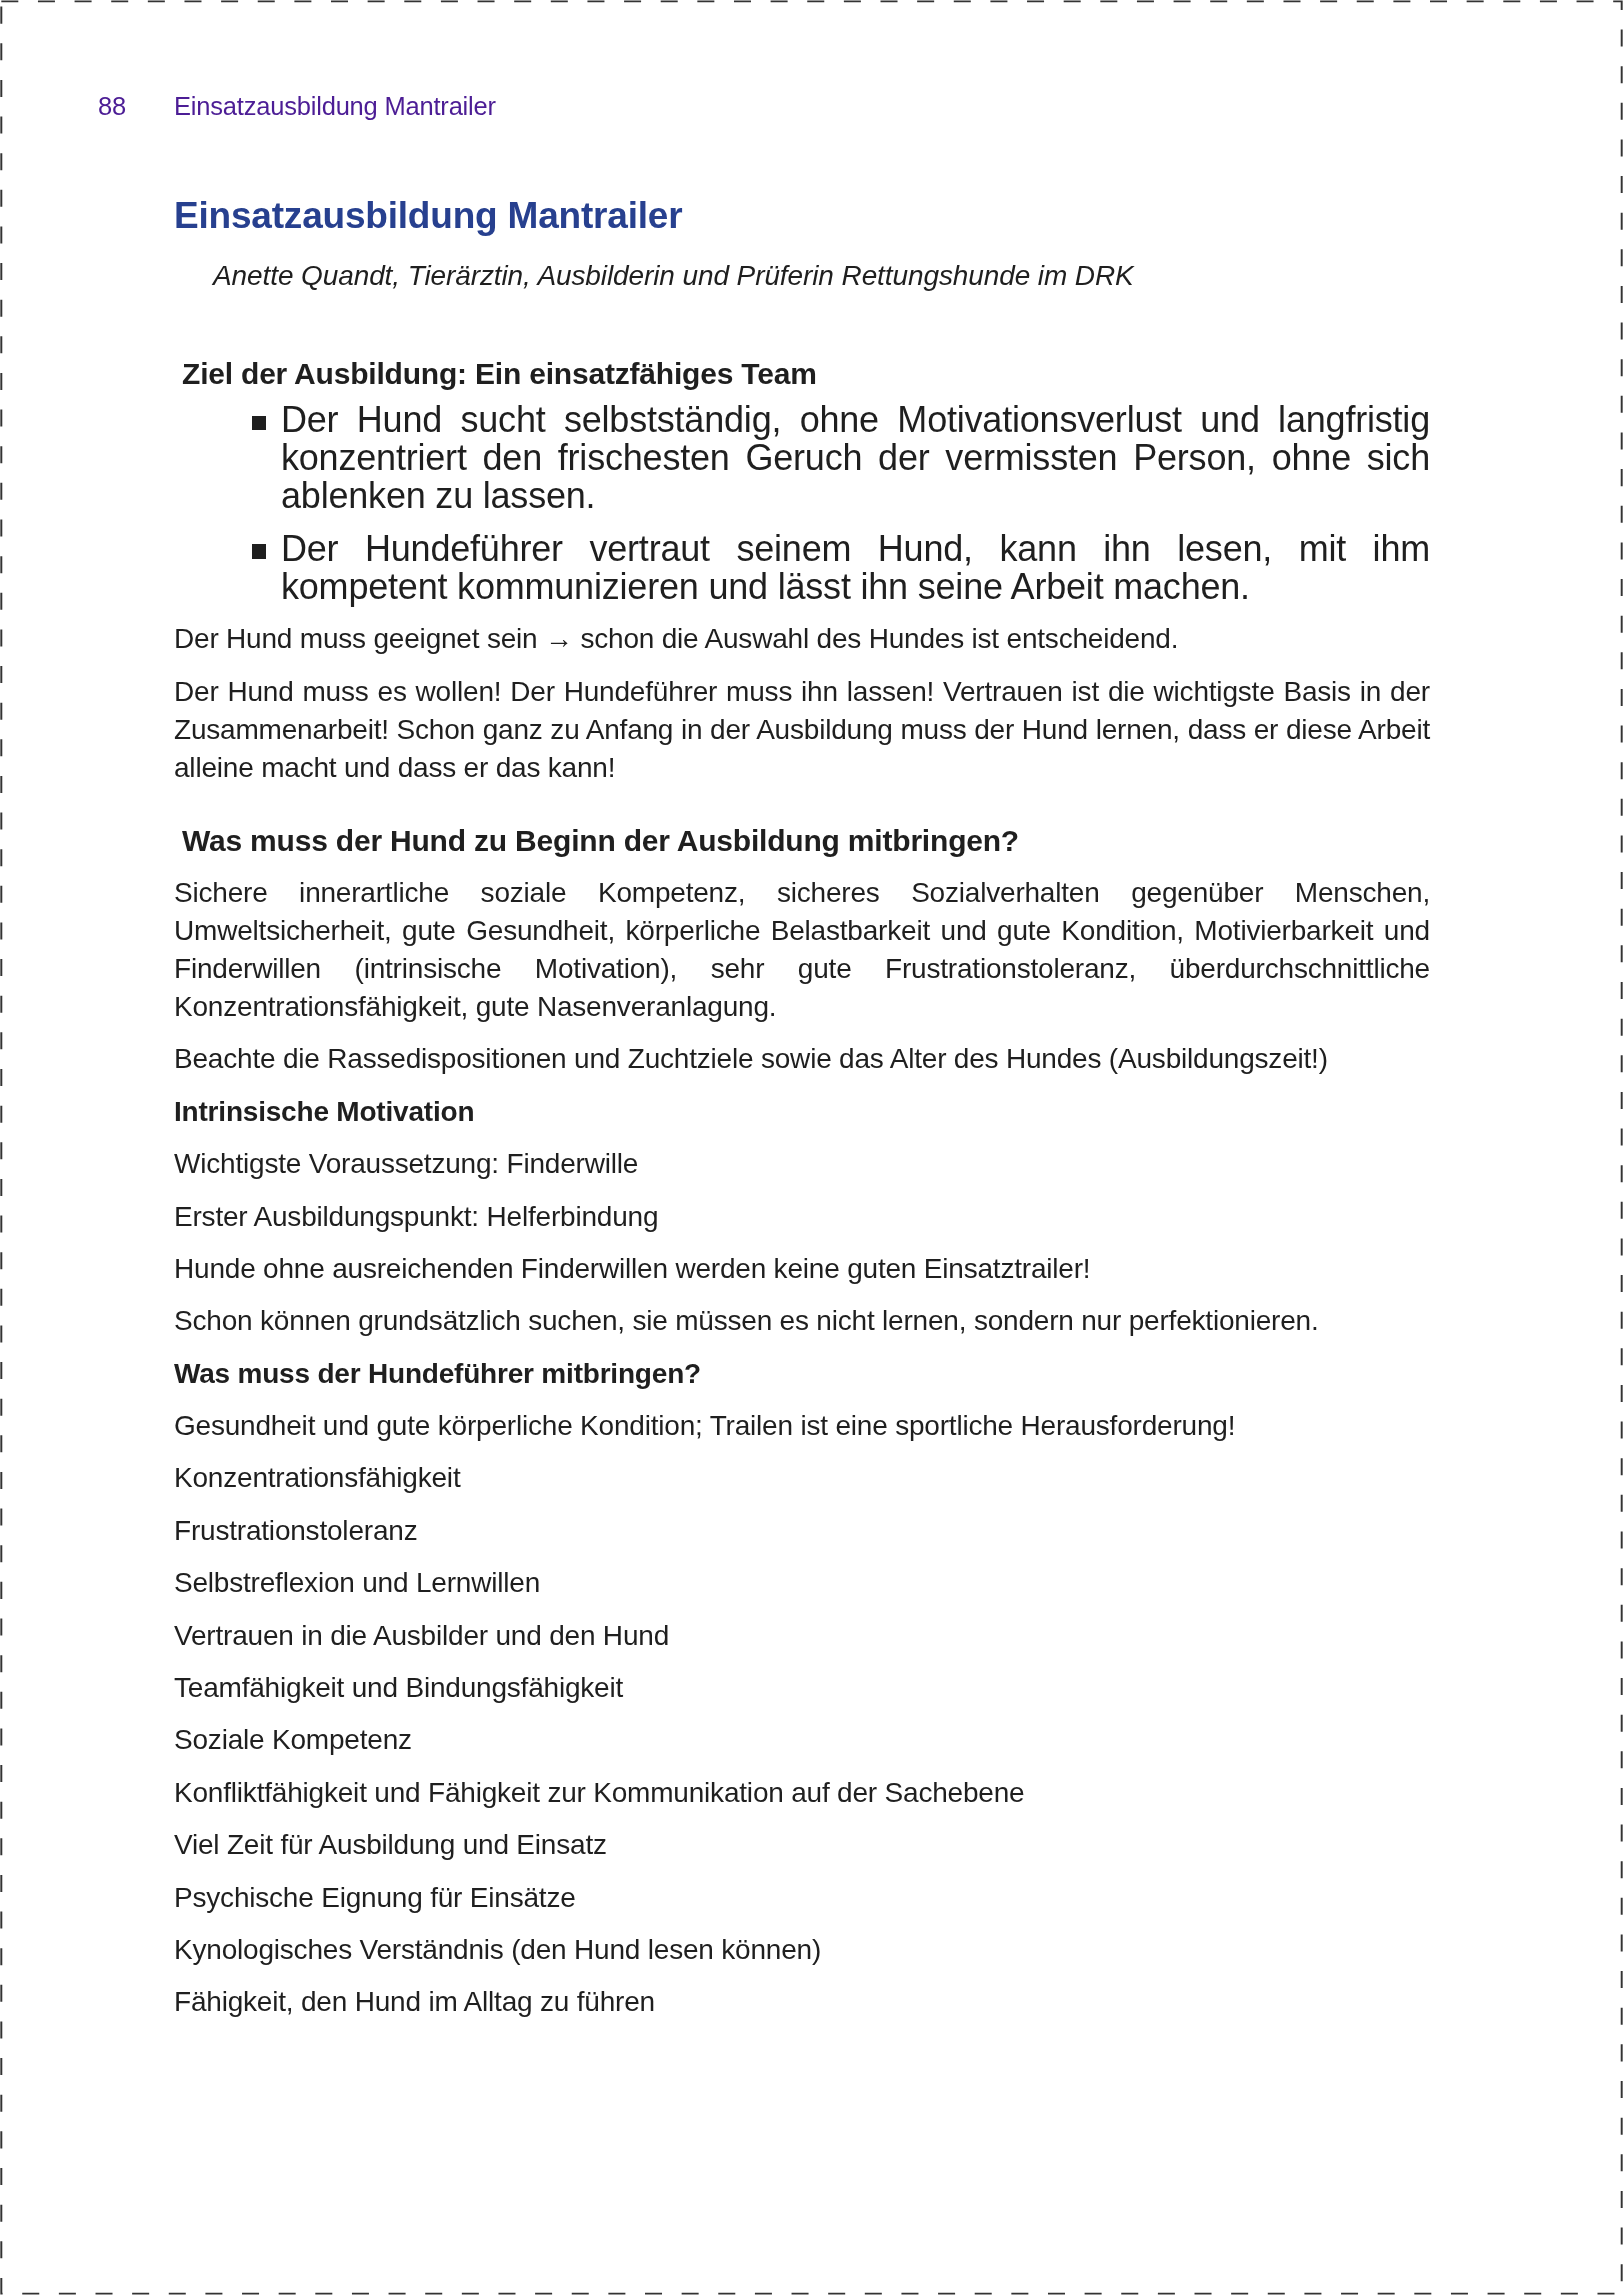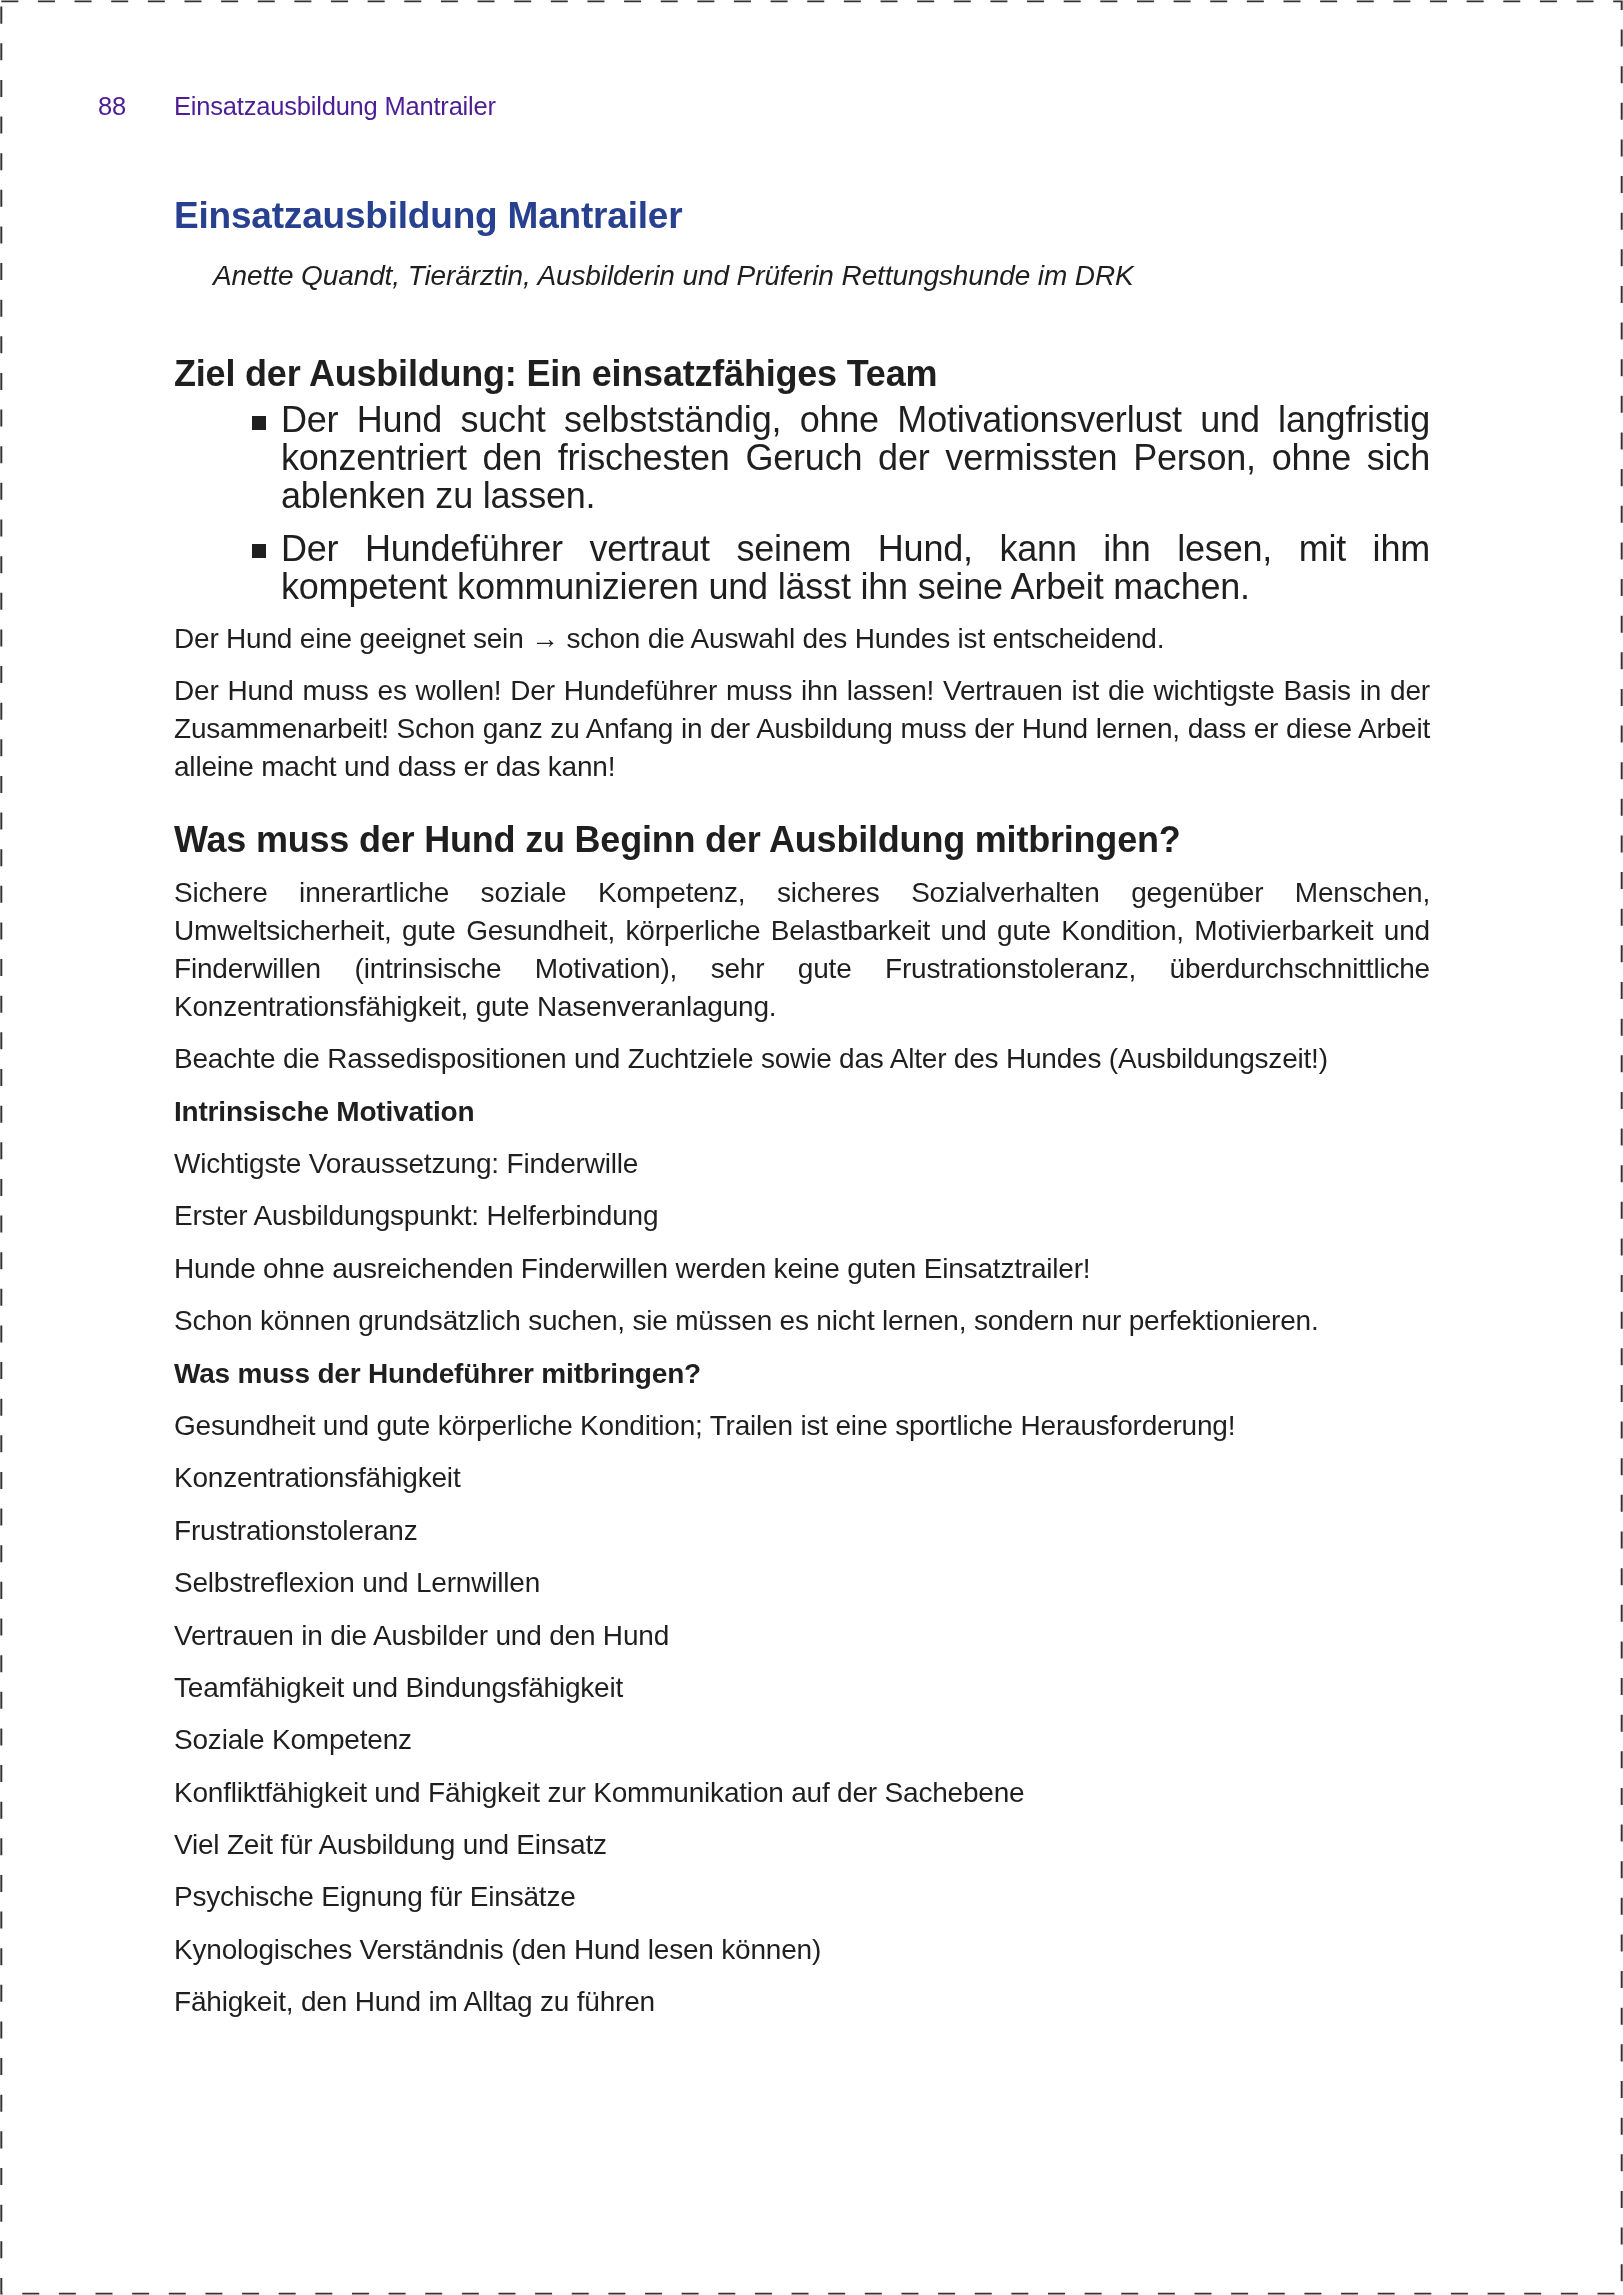--- a/index.html
+++ b/index.html
@@ -53,23 +53,23 @@
       line-height: 52px;
     }
     .author {
       font-style: italic;
       font-size: 28px;
       margin: 14.4px 0 0 39px;
       line-height: 39px;
       letter-spacing: -0.1px;
     }
     .section-heading {
-      font-size: 36px;
+      font-size: 30px;
       font-weight: bold;
-      margin: 0;
+      margin: 8px;
       line-height: 39px;
       letter-spacing: -0.2px;
     }
     .h-goal { margin-top: 59px; }
     .h-dog { margin-top: 34px; }
 
     p {
       margin: 0;
       font-size: 28px;
       line-height: 38px;
@@ -125,21 +125,21 @@
   <ul class="bullets">
     <li>
       <span class="bullet"></span>
       <span>Der Hund sucht selbstständig, ohne Motivationsverlust und langfristig konzentriert den frischesten Geruch der vermissten Person, ohne sich ablenken zu lassen.</span>
     </li>
     <li>
       <span class="bullet"></span>
       <span>Der Hundeführer vertraut seinem Hund, kann ihn lesen, mit ihm kompetent kommunizieren und lässt ihn seine Arbeit machen.</span>
     </li>
   </ul>
-  <p>Der Hund eine geeignet sein → schon die Auswahl des Hundes ist entscheidend.</p>
+  <p>Der Hund muss geeignet sein → schon die Auswahl des Hundes ist entscheidend.</p>
   <p class="para-gap">Der Hund muss es wollen! Der Hundeführer muss ihn lassen! Vertrauen ist die wichtigste Basis in der Zusammenarbeit! Schon ganz zu Anfang in der Ausbildung muss der Hund lernen, dass er diese Arbeit alleine macht und dass er das kann!</p>
 
   <h2 class="section-heading h-dog">Was muss der Hund zu Beginn der Ausbildung mitbringen?</h2>
   <p class="p-after-head">Sichere innerartliche soziale Kompetenz, sicheres Sozialverhalten gegenüber Menschen, Umweltsicherheit, gute Gesundheit, körperliche Belastbarkeit und gute Kondition, Motivierbarkeit und Finderwillen (intrinsische Motivation), sehr gute Frustrationstoleranz, überdurchschnittliche Konzentrationsfähigkeit, gute Nasenveranlagung.</p>
   <p class="para-gap">Beachte die Rassedispositionen und Zuchtziele sowie das Alter des Hundes (Ausbildungszeit!)</p>
   <p class="para-gap bold-line">Intrinsische Motivation</p>
   <p class="para-gap">Wichtigste Voraussetzung: Finderwille</p>
   <p class="para-gap">Erster Ausbildungspunkt: Helferbindung</p>
   <p class="para-gap">Hunde ohne ausreichenden Finderwillen werden keine guten Einsatztrailer!</p>
   <p class="para-gap">Schon können grundsätzlich suchen, sie müssen es nicht lernen, sondern nur perfektionieren.</p>

